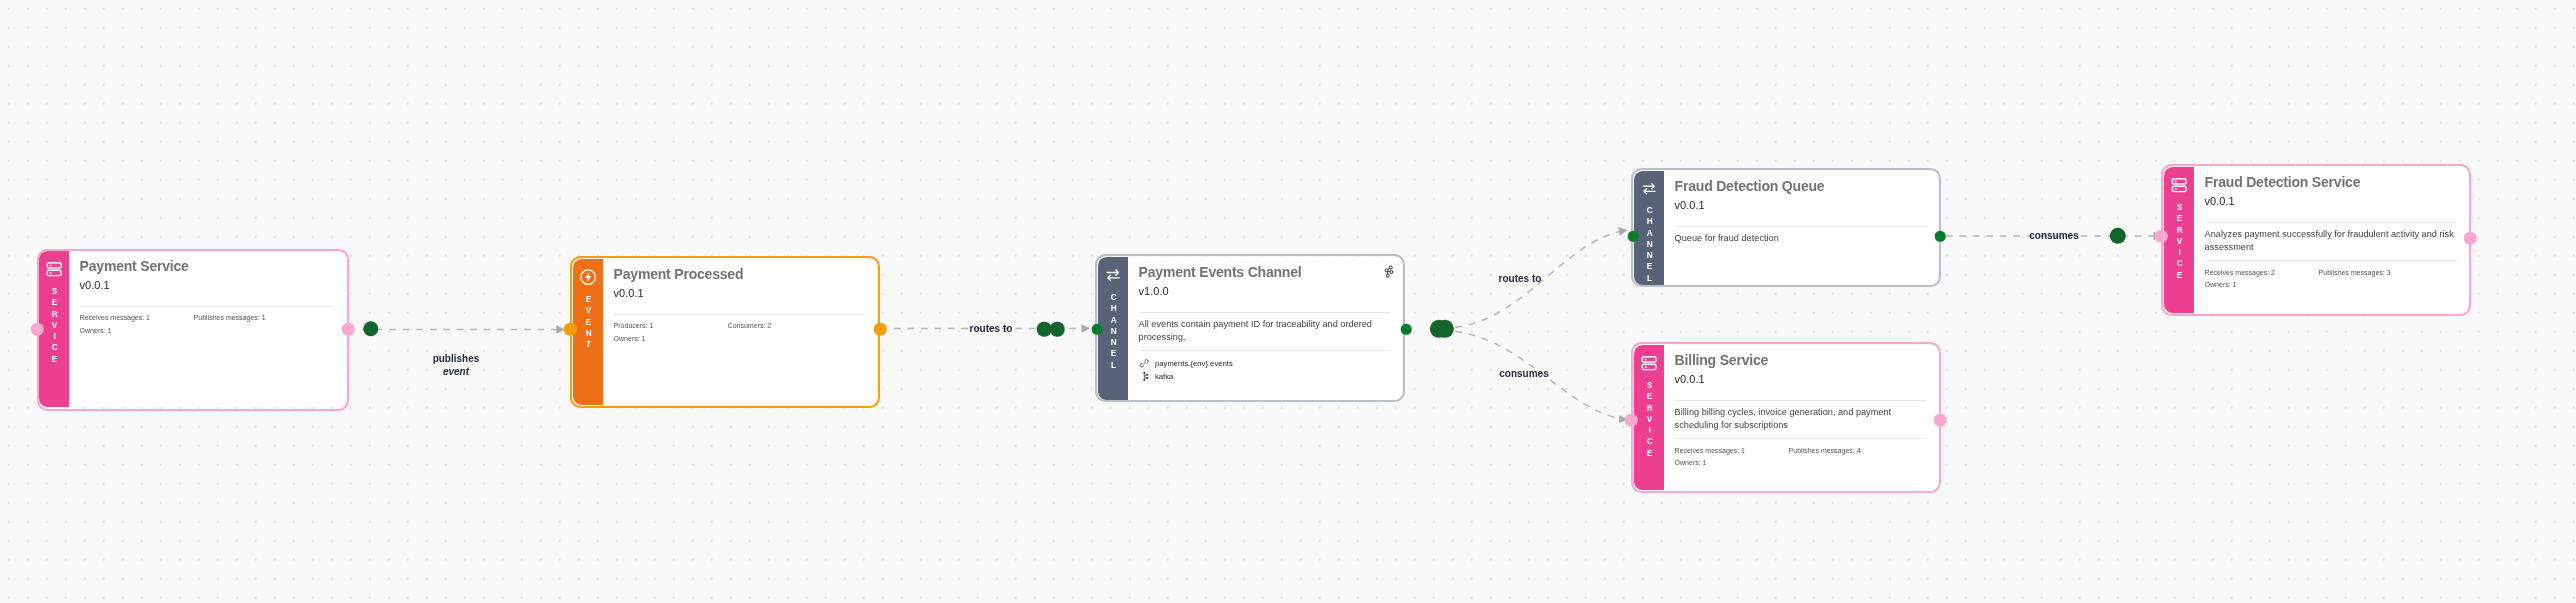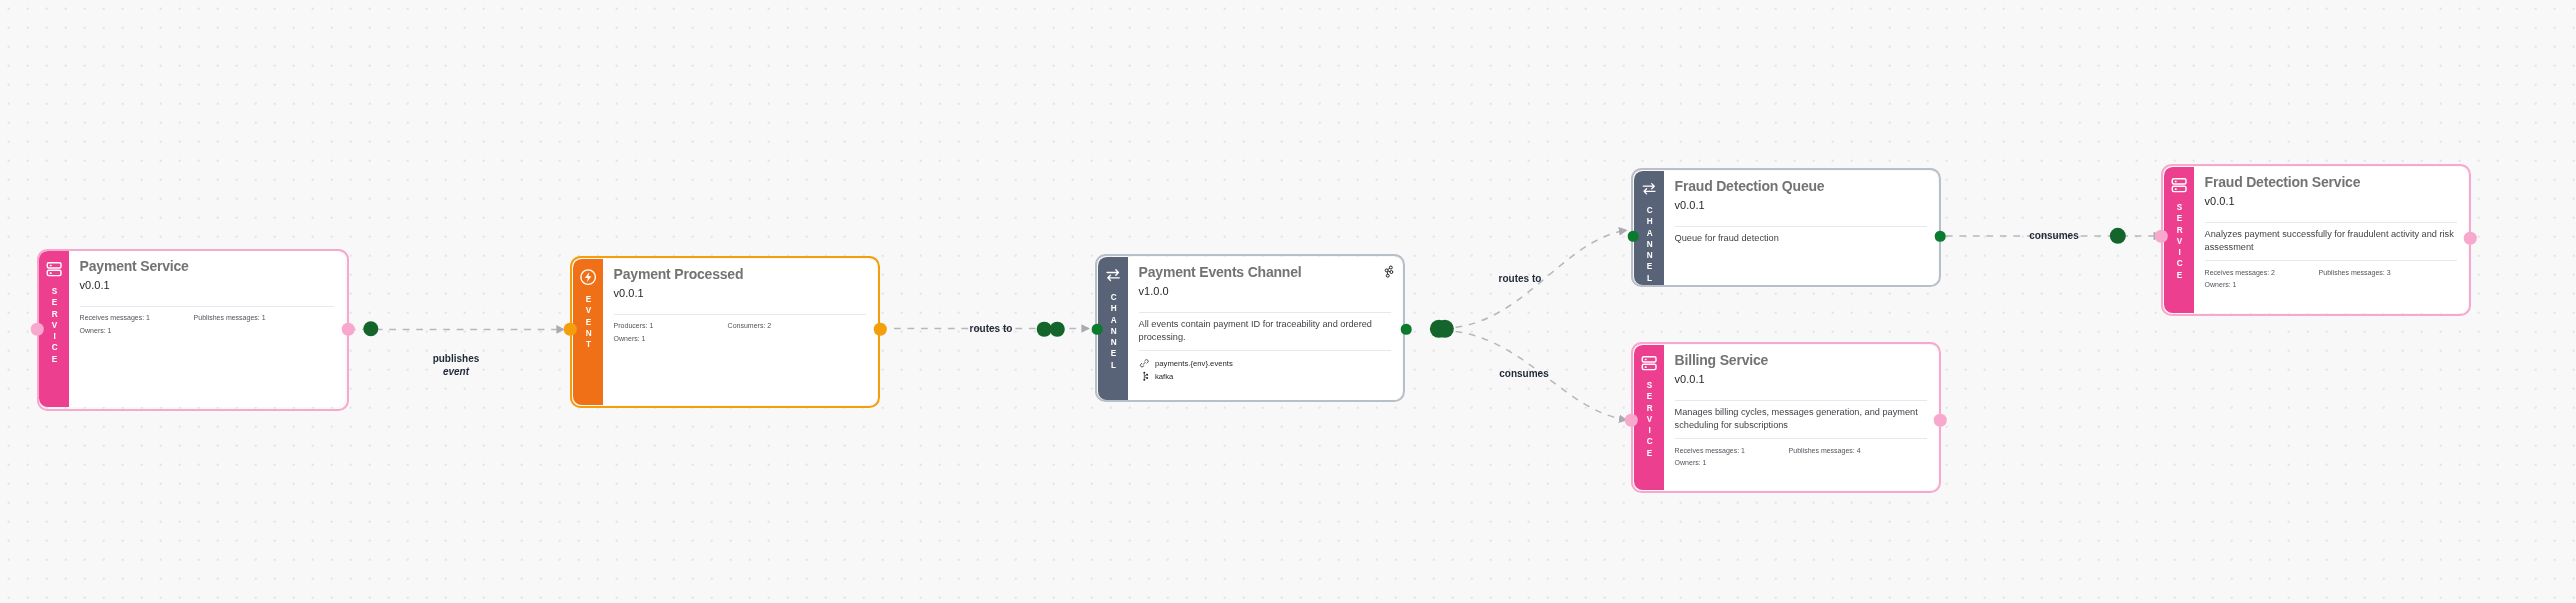--- a/index.html
+++ b/index.html
@@ -364,21 +364,21 @@
         <rect x="3" y="3.5" width="18" height="7" rx="2" stroke="#fff" stroke-width="1.9"></rect>
         <rect x="3" y="13.5" width="18" height="7" rx="2" stroke="#fff" stroke-width="1.9"></rect>
         <rect x="6.2" y="6.2" width="2.6" height="2" rx="0.6" fill="#fff"></rect>
         <rect x="6.2" y="16.2" width="2.6" height="2" rx="0.6" fill="#fff"></rect>
       </svg>
       <span class="side-label">SERVICE</span>
     </div>
     <div class="body">
       <div class="title">Billing Service</div>
       <div class="version">v0.0.1</div>
-      <div class="desc">Manages billing cycles, messages generation, and payment scheduling for subscriptions</div>
+      <div class="desc">Billing billing cycles, invoice generation, and payment scheduling for subscriptions</div>
       <div class="meta">
         <div class="meta-row">
           <span class="meta-a">Receives messages: 1</span>
           <span>Publishes messages: 4</span>
         </div>
         <div class="meta-row">
           <span class="meta-a">Owners: 1</span>
         </div>
       </div>
     </div>

